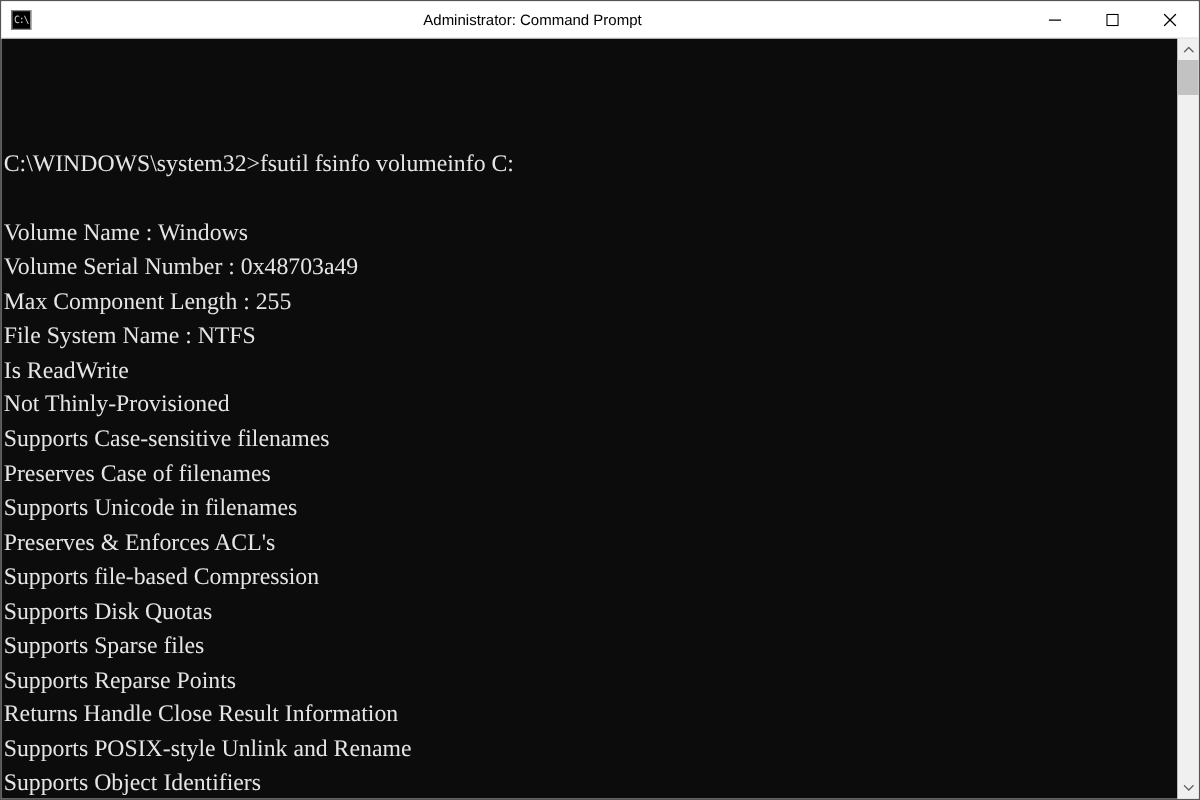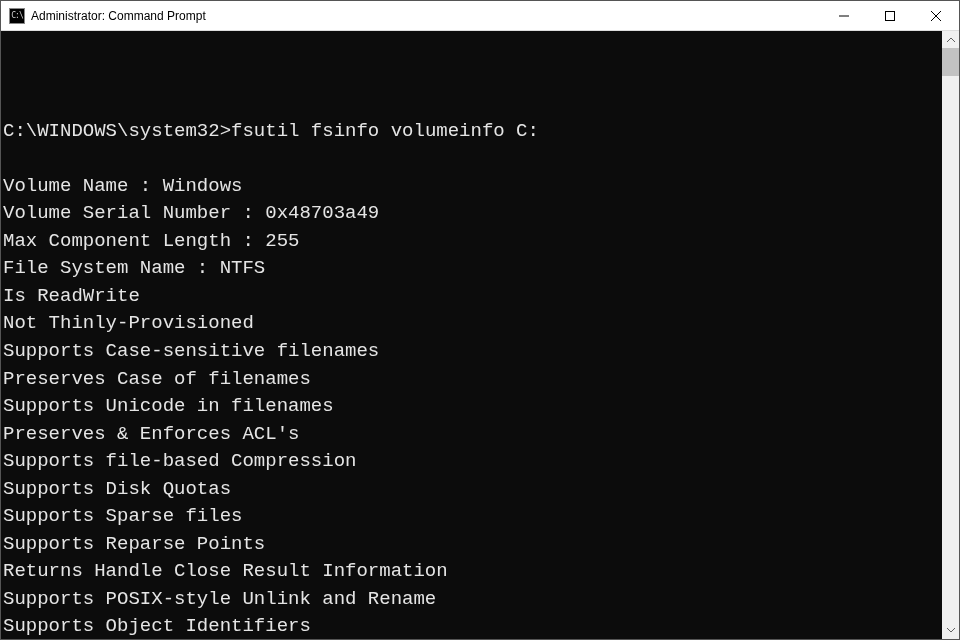--- a/index.html
+++ b/index.html
@@ -29,20 +29,21 @@
     font-size: 8px;
     color: #ccc;
     font-family: monospace;
     letter-spacing: -1px;
     border: 1px solid #888;
   }
   .titlebar .title {
     flex: 1;
     font-size: 12px;
     color: #000;
+    text-align: center;
   }
   .winbtns { display: flex; height: 100%; }
   .winbtn {
     width: 46px;
     height: 100%;
     display: flex;
     align-items: center;
     justify-content: center;
     font-size: 10px;
     color: #000;
@@ -50,21 +51,21 @@
   .winbtn svg { stroke: #000; fill: none; stroke-width: 1; }
   .terminal-wrap {
     position: relative;
     height: calc(640px - 30px - 2px);
     display: flex;
   }
   .terminal {
     flex: 1;
     background: #0c0c0c;
     color: #e5e5e5;
-    font-family: Liberation Mono, monospace;
+    font-family: Liberation Serif, serif;
     font-size: 19px;
     line-height: 1.45;
     padding: 4px 0 0 2px;
     white-space: pre;
     overflow: hidden;
   }
   .terminal .prompt-line { white-space: pre; }
   .scrollbar {
     width: 17px;
     background: #f0f0f0;

